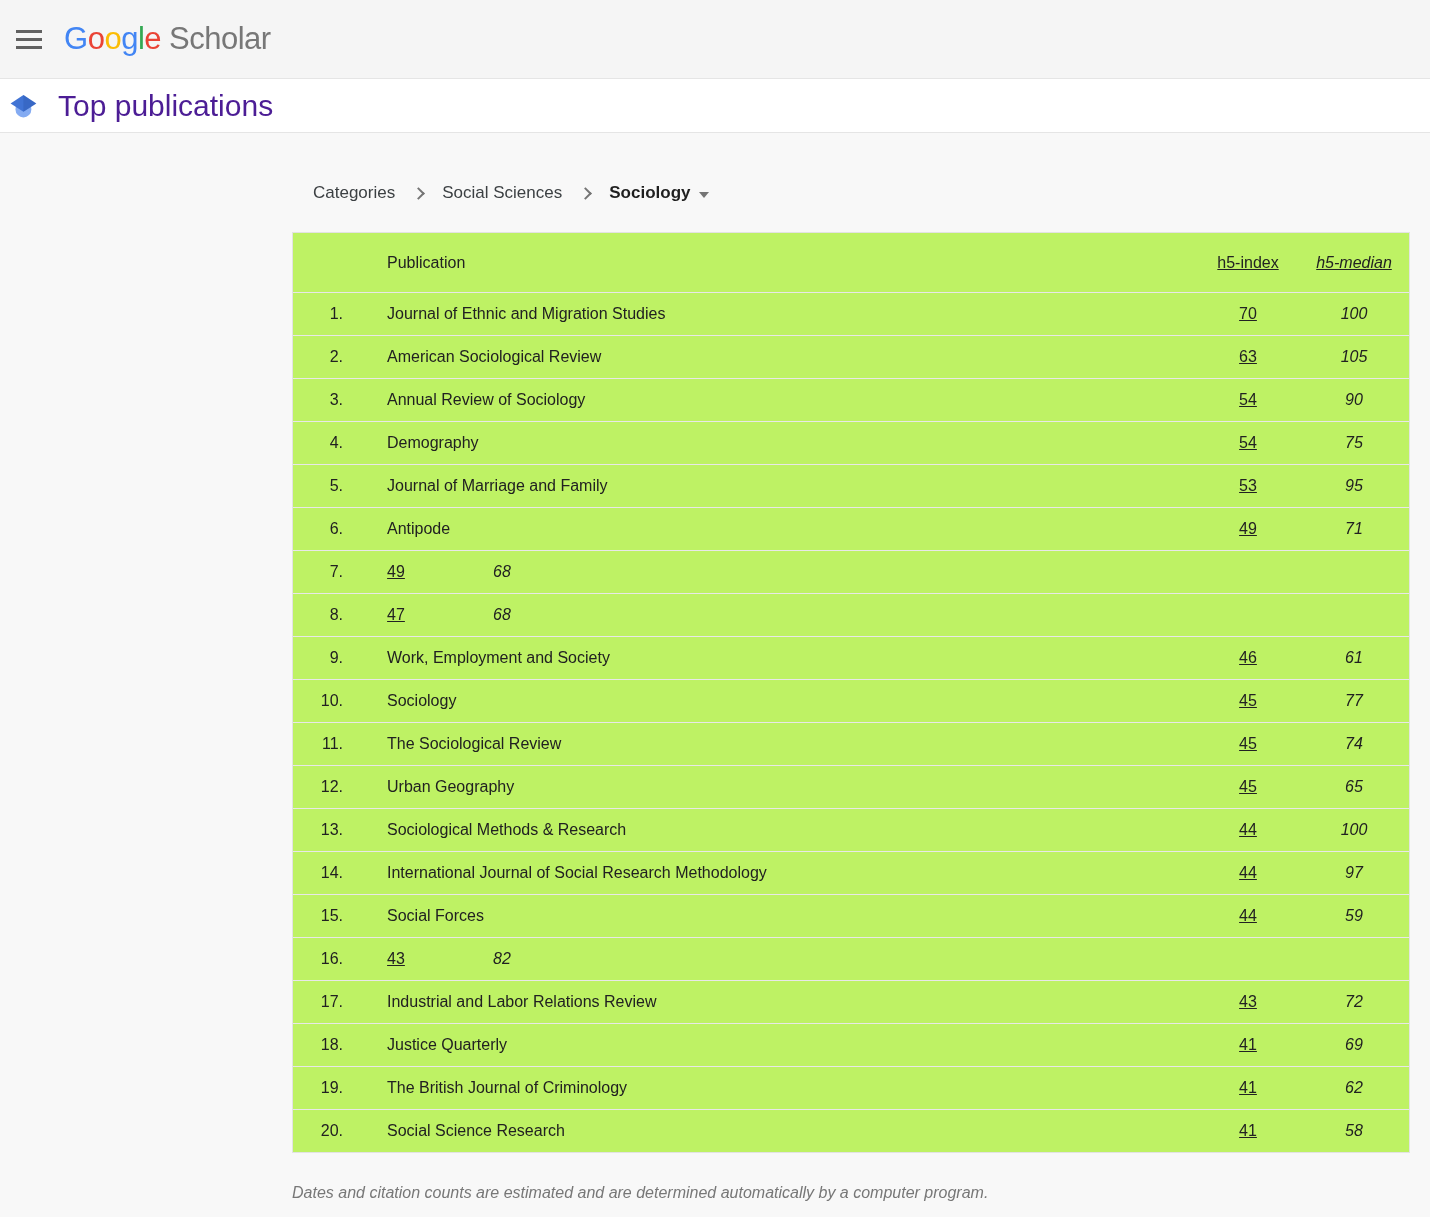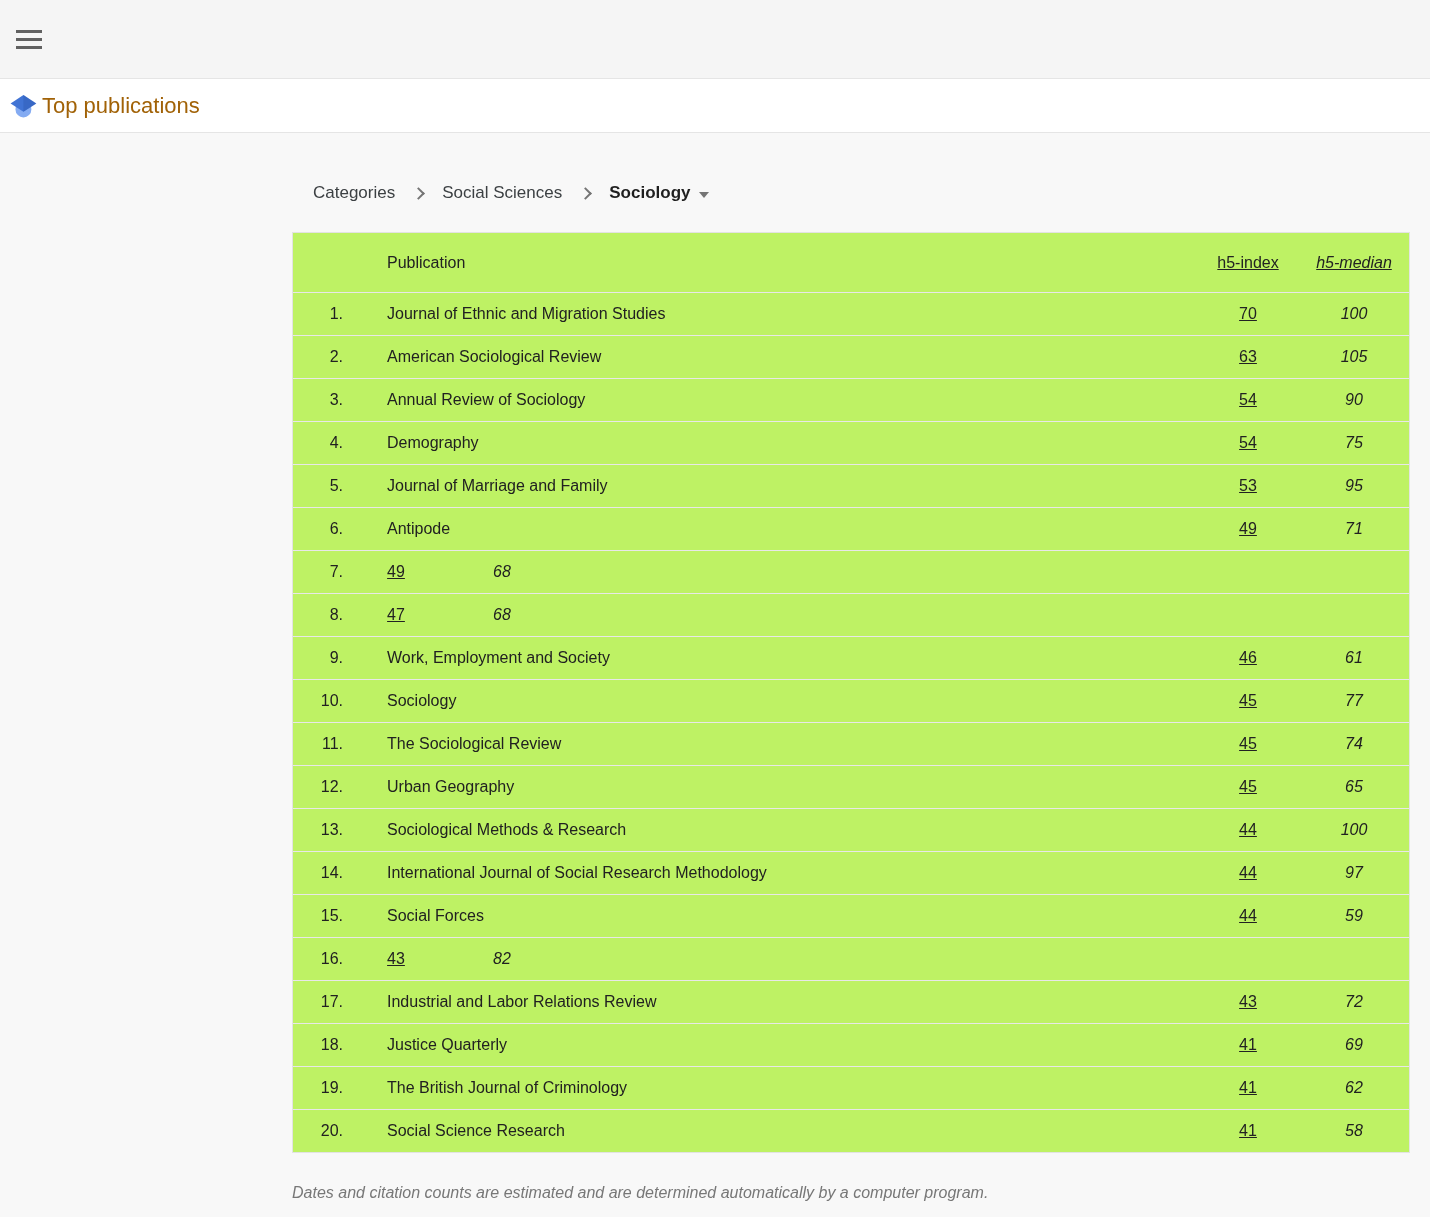--- a/index.html
+++ b/index.html
@@ -43,23 +43,23 @@
   .subbar {
     height: 54px;
     background: #ffffff;
     border-bottom: 1px solid #e5e5e5;
     display: flex;
     align-items: center;
     padding-left: 10px;
   }
   .subbar .cap-icon { width: 28px; height: 28px; }
   .subbar .subtitle {
-    margin-left: 4px;
-    font-size: 22px;
-    color: #a16207;
+    margin-left: 20px;
+    font-size: 30px;
+    color: #4c1d95;
   }
 
   
   .content { padding-top: 36px; }
 
   .breadcrumb {
     margin-left: 313px;
     display: flex;
     align-items: center;
     font-size: 17px;
@@ -128,20 +128,24 @@
 </style>
 </head>
 <body>
 
 <div class="topbar">
   <button class="menu-btn">
     <span class="bar"></span>
     <span class="bar"></span>
     <span class="bar"></span>
   </button>
+  <a class="logo">
+    <span><span style="color: rgb(66, 133, 244);">G</span><span style="color: rgb(234, 67, 53);">o</span><span style="color: rgb(251, 188, 5);">o</span><span style="color: rgb(66, 133, 244);">g</span><span style="color: rgb(52, 168, 83);">l</span><span style="color: rgb(234, 67, 53);">e</span></span>
+    <span class="scholar">Scholar</span>
+  </a>
 </div>
 
 <div class="subbar">
   <svg class="cap-icon" viewBox="0 0 24 24">
     <circle cx="11.5" cy="15" r="6.8" fill="#84abf2"></circle>
     <polygon points="11.5,2.5 22.5,9.8 11.5,17 0.5,9.8" fill="#4073d4"></polygon>
     <polygon points="11.5,2.5 22.5,9.8 11.5,17" fill="#2f5cb3" opacity="0.45"></polygon>
   </svg>
   <span class="subtitle">Top publications</span>
 </div>

